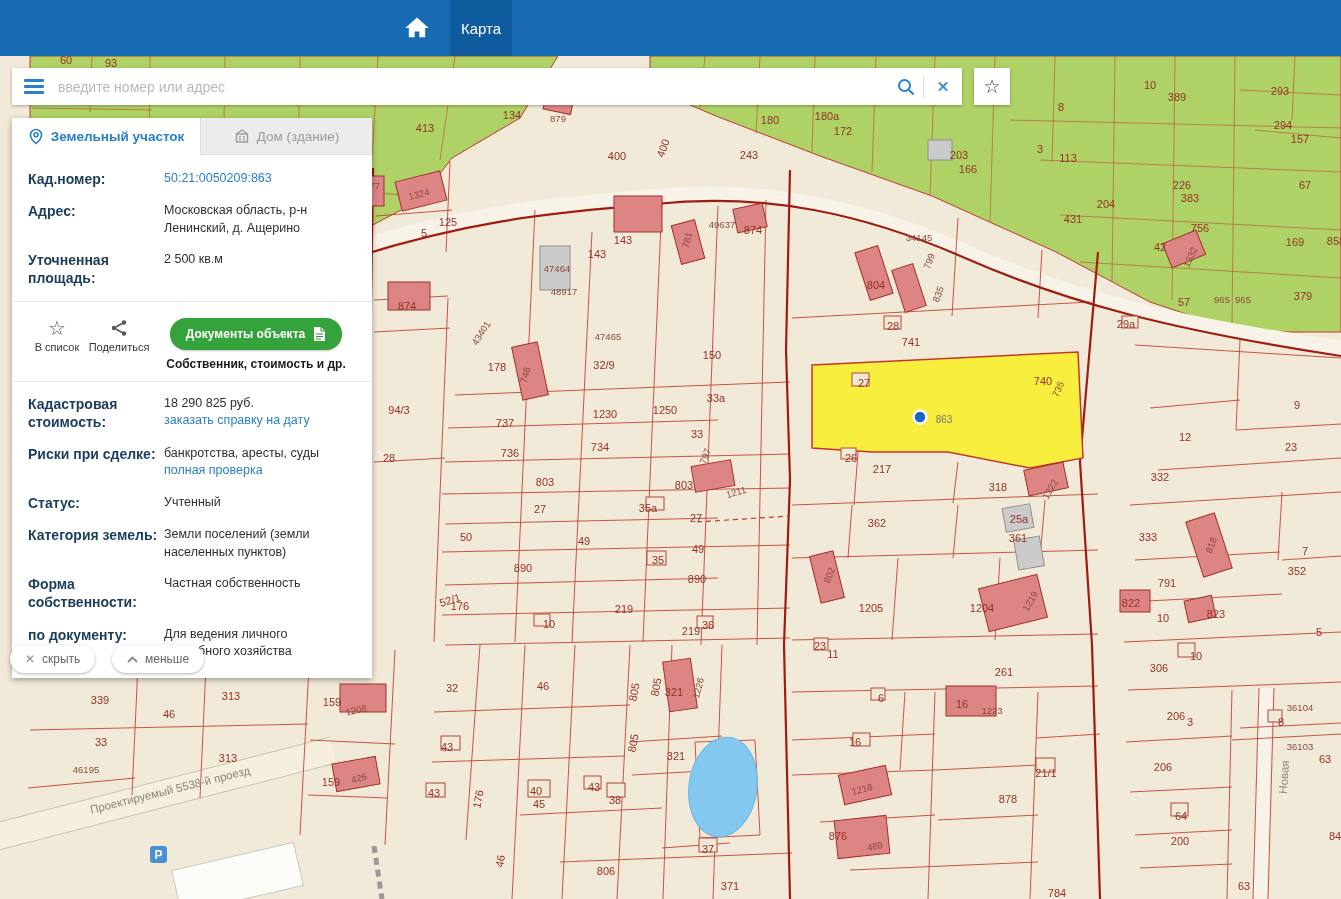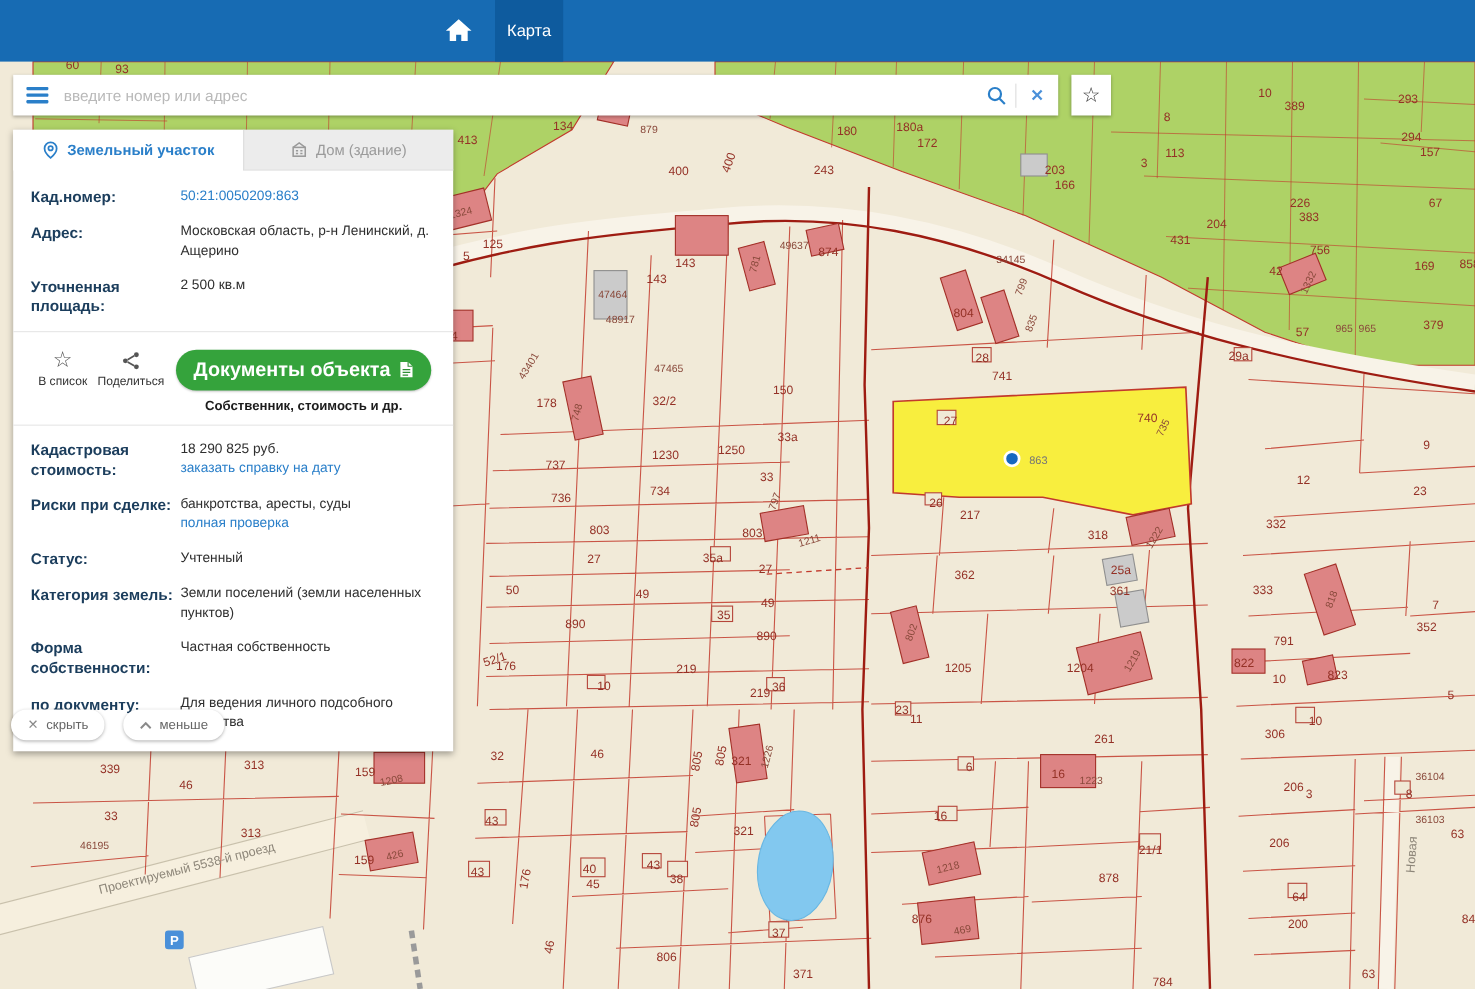--- a/index.html
+++ b/index.html
@@ -31,39 +31,39 @@
   .burger i{display:block;height:3px;background:#2a7fc9;border-radius:1px;}
   .s-input{flex:1;border:none;outline:none;font-size:14px;color:#333;font-family:"Liberation Sans",sans-serif;}
   .s-input::placeholder{color:#b9b9b9;}
   .s-icon{width:34px;display:flex;align-items:center;justify-content:center;cursor:pointer;}
   .s-sep{width:1px;height:22px;background:#ddd;}
   .s-clear{width:38px;text-align:center;font-size:15px;font-weight:bold;color:#4a90d9;cursor:pointer;}
   .fav-btn{position:absolute;top:68px;left:974px;width:36px;height:37px;background:#fff;z-index:9;
     display:flex;align-items:center;justify-content:center;font-size:19px;color:#333;
     box-shadow:0 1px 3px rgba(0,0,0,.3);cursor:pointer;}
   
-  .panel{position:absolute;top:118px;left:12px;width:400px;background:#fff;z-index:8;
+  .panel{position:absolute;top:118px;left:12px;width:360px;background:#fff;z-index:8;
     box-shadow:0 2px 6px rgba(0,0,0,.35);}
   .tabs{display:flex;height:37px;}
   .tab{display:flex;align-items:center;justify-content:center;gap:7px;font-size:13.5px;cursor:pointer;}
   .tab.active{flex:1.1;background:#fff;color:#2a7fc9;font-weight:bold;}
   .tab.inactive{flex:1;background:#ececec;color:#9a9a9a;border-left:1px solid #ddd;border-bottom:1px solid #e2e2e2;}
   .content{padding:8px 0 10px;}
   .row{display:flex;padding:7px 16px;}
   .lbl{width:136px;flex:none;font-weight:bold;color:#1b3d5c;font-size:14px;line-height:1.3;}
   .val{flex:1;font-size:12.5px;color:#2f2f2f;line-height:1.4;}
   .link{color:#2a7fc9;text-decoration:none;cursor:pointer;display:inline-block;}
   .divider{height:1px;background:#e6e6e6;margin:6px 0;}
   .actions{display:flex;align-items:flex-start;padding:10px 10px 4px 14px;}
   .icon-col{width:62px;display:flex;flex-direction:column;align-items:center;gap:3px;
     font-size:11px;color:#333;cursor:pointer;}
   .icon-col .glyph{font-size:20px;line-height:20px;color:#555;}
   .docs-col{flex:1;display:flex;flex-direction:column;align-items:center;}
   .green-btn{display:flex;align-items:center;gap:8px;background:#35a33c;color:#fff;font-weight:bold;
-    font-size:18px;padding:8px 16px;border-radius:19px;border:none;cursor:pointer;
+    font-size:12px;padding:8px 16px;border-radius:19px;border:none;cursor:pointer;
     font-family:"Liberation Sans",sans-serif;box-shadow:0 1px 2px rgba(0,0,0,.25);}
   .docs-sub{margin-top:7px;font-size:12px;font-weight:bold;color:#1c1c1c;}
   
   .pill{position:absolute;top:645px;height:28px;background:#fff;border-radius:16px;z-index:8;
     display:flex;align-items:center;gap:7px;padding:0 15px;font-size:12px;color:#666;
     box-shadow:0 1px 3px rgba(0,0,0,.3);cursor:pointer;}
   .pill-hide{left:10px;}
   .pill-less{left:112px;}
   .x-ic{color:#8a8a8a;font-size:12px;}
 </style>
@@ -166,37 +166,37 @@
     <text x="8.5" y="13" fill="#fff" font-size="12" font-weight="bold" text-anchor="middle" font-family="Liberation Sans, sans-serif">P</text>
   </g>
 
   <circle cx="920" cy="417" r="6.5" fill="#1668c0" stroke="#ffffff" stroke-width="2.5"></circle>
 </svg>
 <div class="map-labels">
       <span style="left: 66px; top: 60px;">60</span>
       <span style="left: 111px; top: 63px;">93</span>
       <span style="left: 425px; top: 128px;">413</span>
       <span style="left: 512px; top: 115px;">134</span>
-      <span class="b" style="left: 558px; top: 118px; margin-left: 32px;">879</span>
+      <span class="b" style="left: 558px; top: 118px;">879</span>
       <span style="left: 617px; top: 156px;">400</span>
       <span style="left: 663px; top: 148px; transform: translate(-50%, -50%) rotate(-70deg);">400</span>
       <span style="left: 770px; top: 120px;">180</span>
       <span style="left: 827px; top: 116px;">180a</span>
       <span style="left: 843px; top: 131px;">172</span>
       <span style="left: 749px; top: 155px;">243</span>
       <span style="left: 959px; top: 155px;">203</span>
       <span style="left: 968px; top: 169px;">166</span>
       <span style="left: 1061px; top: 107px;">8</span>
       <span style="left: 1150px; top: 85px;">10</span>
       <span style="left: 1177px; top: 97px;">389</span>
       <span style="left: 1280px; top: 91px;">293</span>
       <span style="left: 1283px; top: 125px;">294</span>
       <span style="left: 1300px; top: 139px;">157</span>
       <span style="left: 1040px; top: 149px;">3</span>
-      <span style="left: 1068px; top: 140px;">113</span>
+      <span style="left: 1068px; top: 158px;">113</span>
       <span style="left: 1182px; top: 185px;">226</span>
       <span style="left: 1190px; top: 198px;">383</span>
       <span style="left: 1305px; top: 185px;">67</span>
       <span style="left: 1106px; top: 204px;">204</span>
       <span style="left: 1073px; top: 219px;">431</span>
       <span style="left: 1200px; top: 228px;">756</span>
       <span style="left: 1160px; top: 247px;">42</span>
       <span class="b" style="left: 1190px; top: 257px; transform: translate(-50%, -50%) rotate(-65deg);">1332</span>
       <span style="left: 1295px; top: 242px;">169</span>
       <span style="left: 1336px; top: 241px;">858</span>
@@ -215,21 +215,21 @@
       <span class="b" style="left: 687px; top: 240px; transform: translate(-50%, -50%) rotate(-75deg);">781</span>
       <span class="b" style="left: 722px; top: 224px;">49637</span>
       <span style="left: 753px; top: 230px;">874</span>
       <span class="b" style="left: 557px; top: 268px;">47464</span>
       <span class="b" style="left: 564px; top: 291px;">48917</span>
       <span class="b" style="left: 481px; top: 333px; transform: translate(-50%, -50%) rotate(-58deg);">43401</span>
       <span class="b" style="left: 608px; top: 336px;">47465</span>
       <span style="left: 497px; top: 367px;">178</span>
       <span class="b" style="left: 525px; top: 375px; transform: translate(-50%, -50%) rotate(-75deg);">748</span>
       <span style="left: 712px; top: 355px;">150</span>
-      <span style="left: 604px; top: 365px;">32/2</span>
+      <span style="left: 604px; top: 365px;">32/9</span>
       <span style="left: 399px; top: 410px;">94/3</span>
       <span class="b" style="left: 919px; top: 237px;">34145</span>
       <span class="b" style="left: 929px; top: 261px; transform: translate(-50%, -50%) rotate(-70deg);">799</span>
       <span style="left: 876px; top: 285px;">804</span>
       <span class="b" style="left: 938px; top: 294px; transform: translate(-50%, -50%) rotate(-70deg);">835</span>
       <span style="left: 893px; top: 326px;">28</span>
       <span style="left: 911px; top: 342px;">741</span>
       <span style="left: 864px; top: 383px;">27</span>
       <span class="sel" style="left: 944px; top: 419px;">863</span>
       <span style="left: 851px; top: 458px;">26</span>

